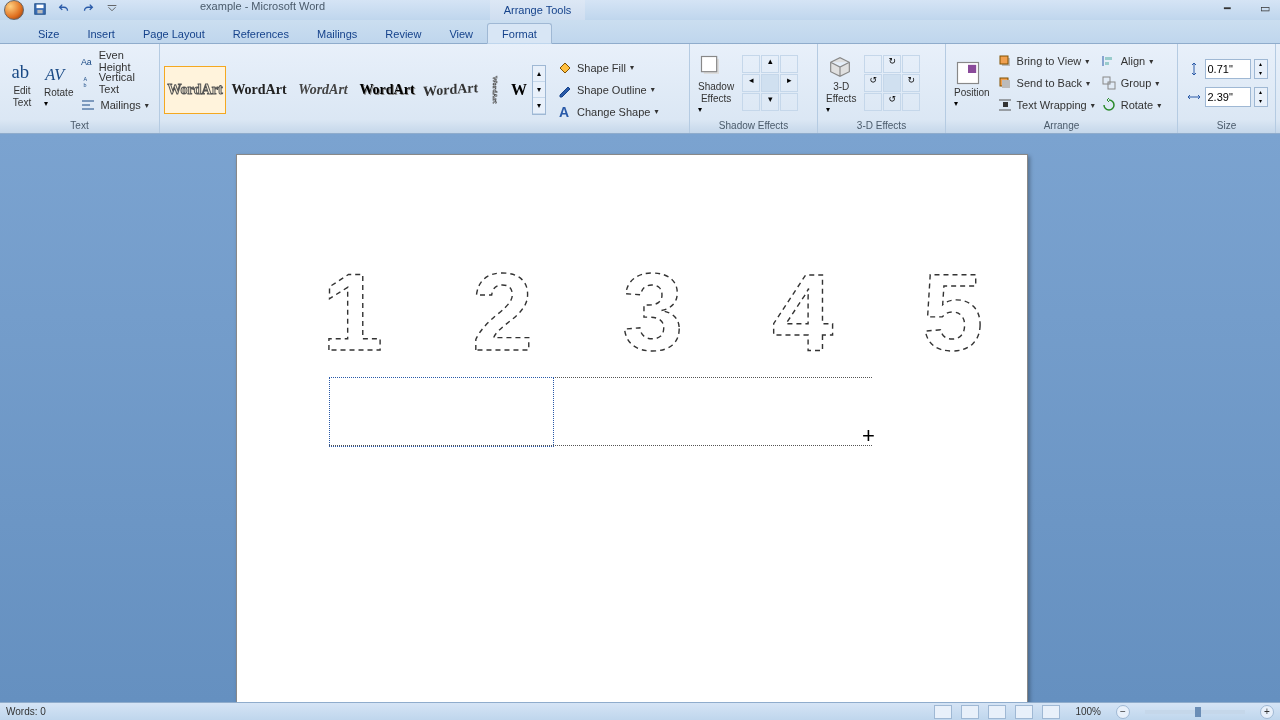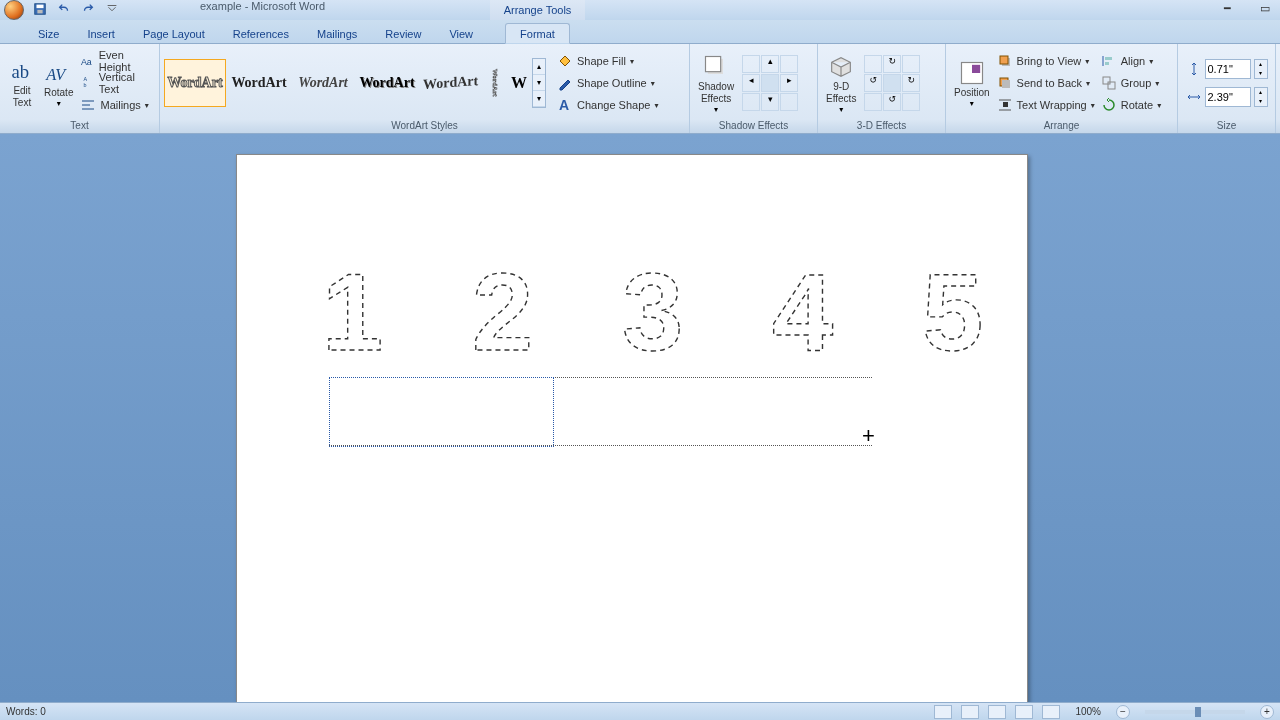--- a/index.html
+++ b/index.html
@@ -78,21 +78,20 @@
   color: #15428b;
   cursor: pointer;
   font-size: 11px;
 }
 .tab.contextual {
   background: #d8e6f5;
   border: 1px solid #9fb8d4;
   border-bottom: 1px solid #bfd6ed;
   border-radius: 3px 3px 0 0;
   margin-bottom: -1px;
-  margin-left: 18px;
 }
 
 
 .ribbon {
   height: 90px;
   background: linear-gradient(to bottom, #e8f0fa, #dbe7f4 85%, #c5d7ea);
   display: flex;
   border-bottom: 1px solid #8faccc;
 }
 .group {
@@ -105,21 +104,20 @@
 .group-body { flex: 1; display: flex; align-items: center; }
 .group-label {
   text-align: center;
   color: #4a5a6a;
   font-size: 10px;
   padding-bottom: 2px;
 }
 .vbtn {
   display: flex;
   flex-direction: column;
-  align-items: center;
   padding: 2px 4px;
   cursor: pointer;
   gap: 0;
 }
 .vbtn-icon {
   width: 28px;
   height: 28px;
   display: flex;
   align-items: center;
   justify-content: center;
@@ -487,21 +485,20 @@
         </div>
         <div class="hitem">
           <svg class="icn" viewBox="0 0 16 16">
               <text x="2" y="13" font-size="14" font-weight="bold" fill="#2a5aa8">A</text>
             </svg>
           <span>Change Shape</span>
           <span style="font-size:8px">▾</span>
         </div>
       </div>
     </div>
-    <div class="group-label">WordArt Styles</div>
   </div>
 
   <div class="group" style="width:128px">
     <div class="group-body">
       <div class="vbtn">
         <div class="vbtn-icon">
             <svg viewBox="0 0 24 24">
               <rect x="5" y="5" width="13" height="13" fill="#ddd"></rect>
               <rect x="3" y="3" width="13" height="13" fill="#fff" stroke="#888"></rect>
             </svg>
@@ -526,21 +523,21 @@
   </div>
 
   <div class="group" style="width:128px">
     <div class="group-body">
       <div class="vbtn">
         <div class="vbtn-icon">
             <svg viewBox="0 0 24 24">
               <path d="M4 8l8-4 8 4v8l-8 4-8-4z M4 8l8 4 8-4 M12 12v8" fill="#e0e0e0" stroke="#888"></path>
             </svg>
           </div>
-        <div class="vbtn-label" style="white-space:pre-line">9-D
+        <div class="vbtn-label" style="white-space:pre-line">3-D
 Effects</div>
         <span style="font-size:8px">▾</span>
       </div>
       <div style="display:grid;grid-template-columns:repeat(3,18px);grid-template-rows:repeat(3,18px);gap:1px;margin-left:4px">
         <div style="border:1px solid #c5d7ea"></div>
         <div style="border:1px solid #c5d7ea;text-align:center;font-size:9px">↻</div>
         <div style="border:1px solid #c5d7ea"></div>
         <div style="border:1px solid #c5d7ea;text-align:center;font-size:9px">↺</div>
         <div style="border:1px solid #c5d7ea;background:#d0e0f0"></div>
         <div style="border:1px solid #c5d7ea;text-align:center;font-size:9px">↻</div>

